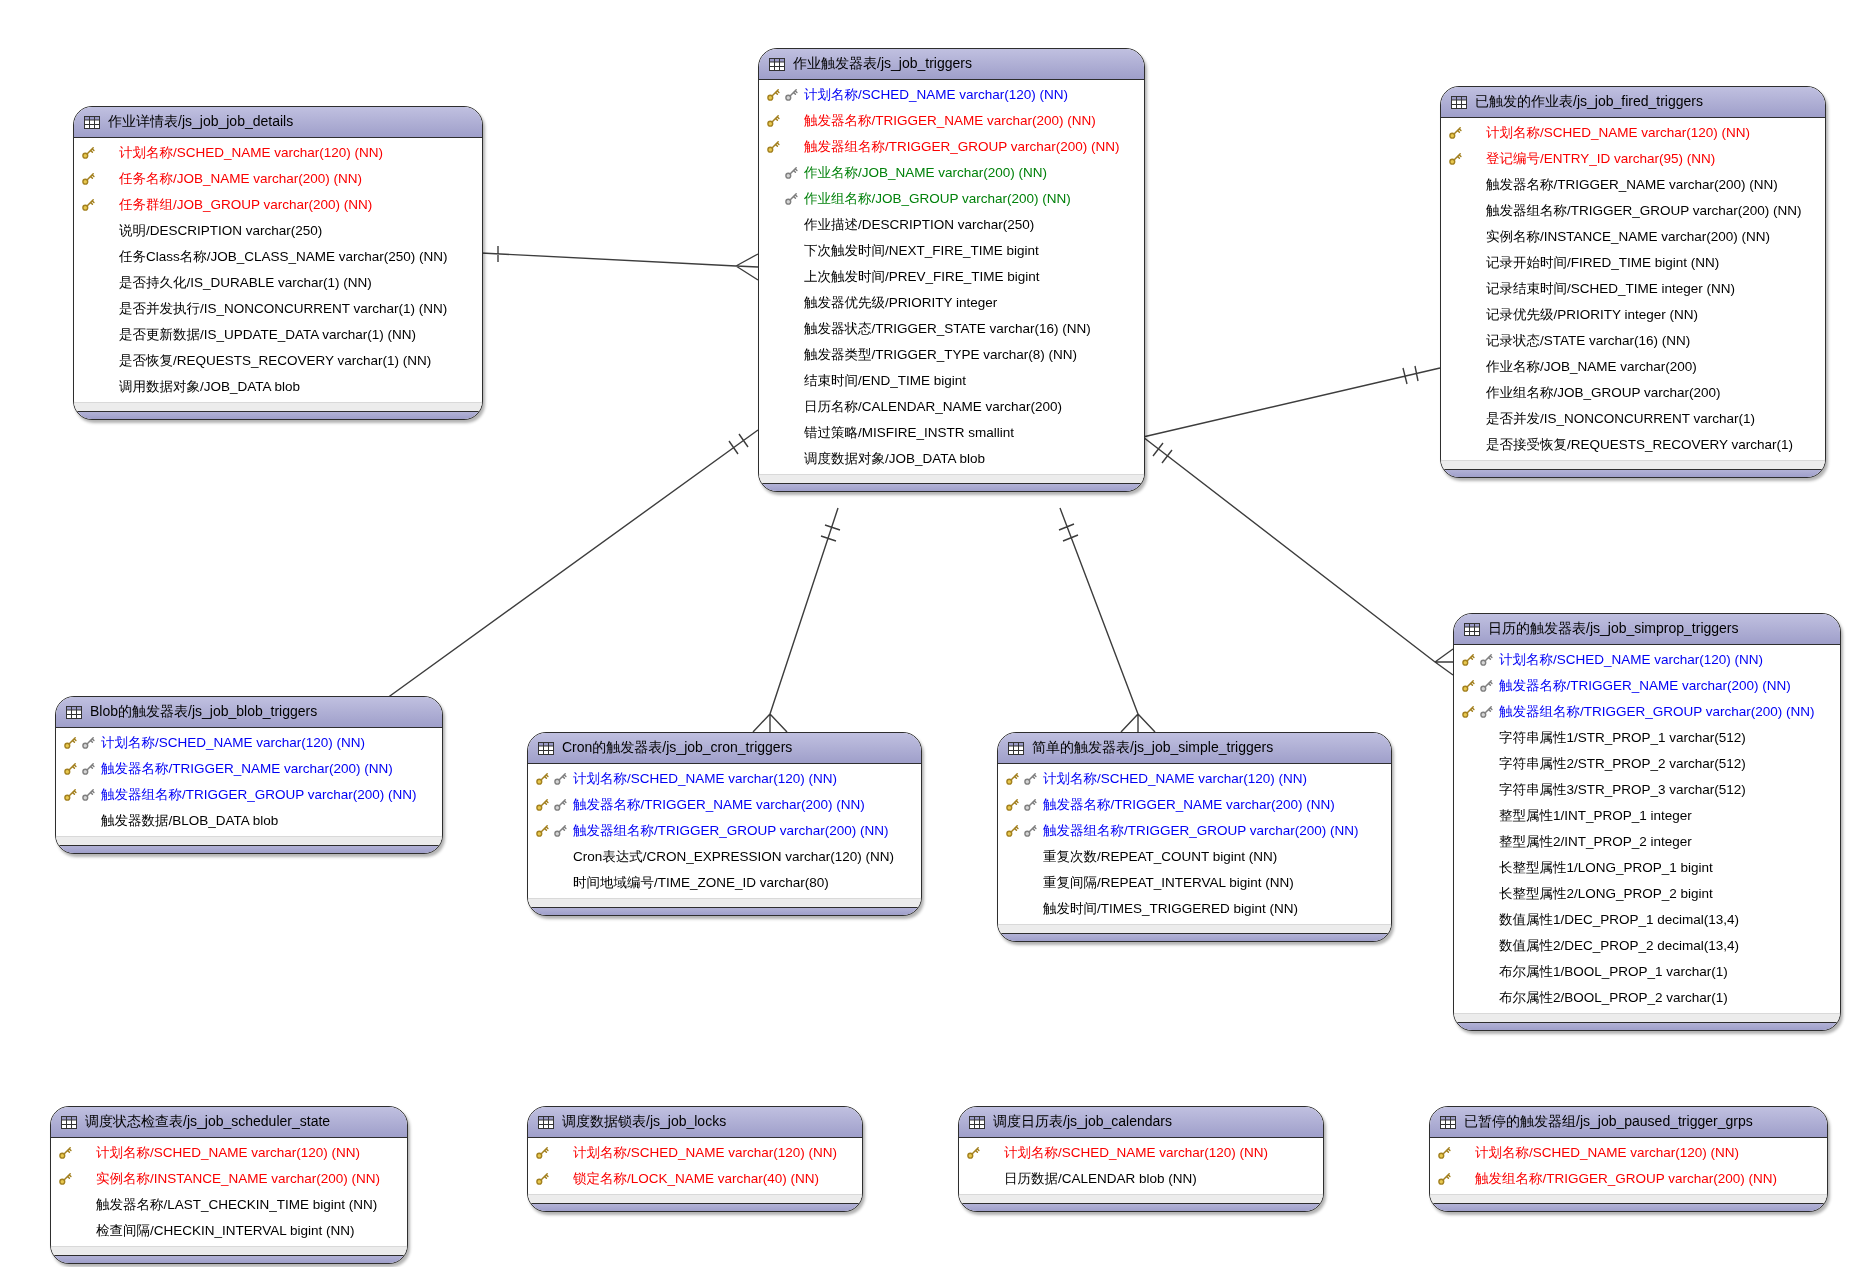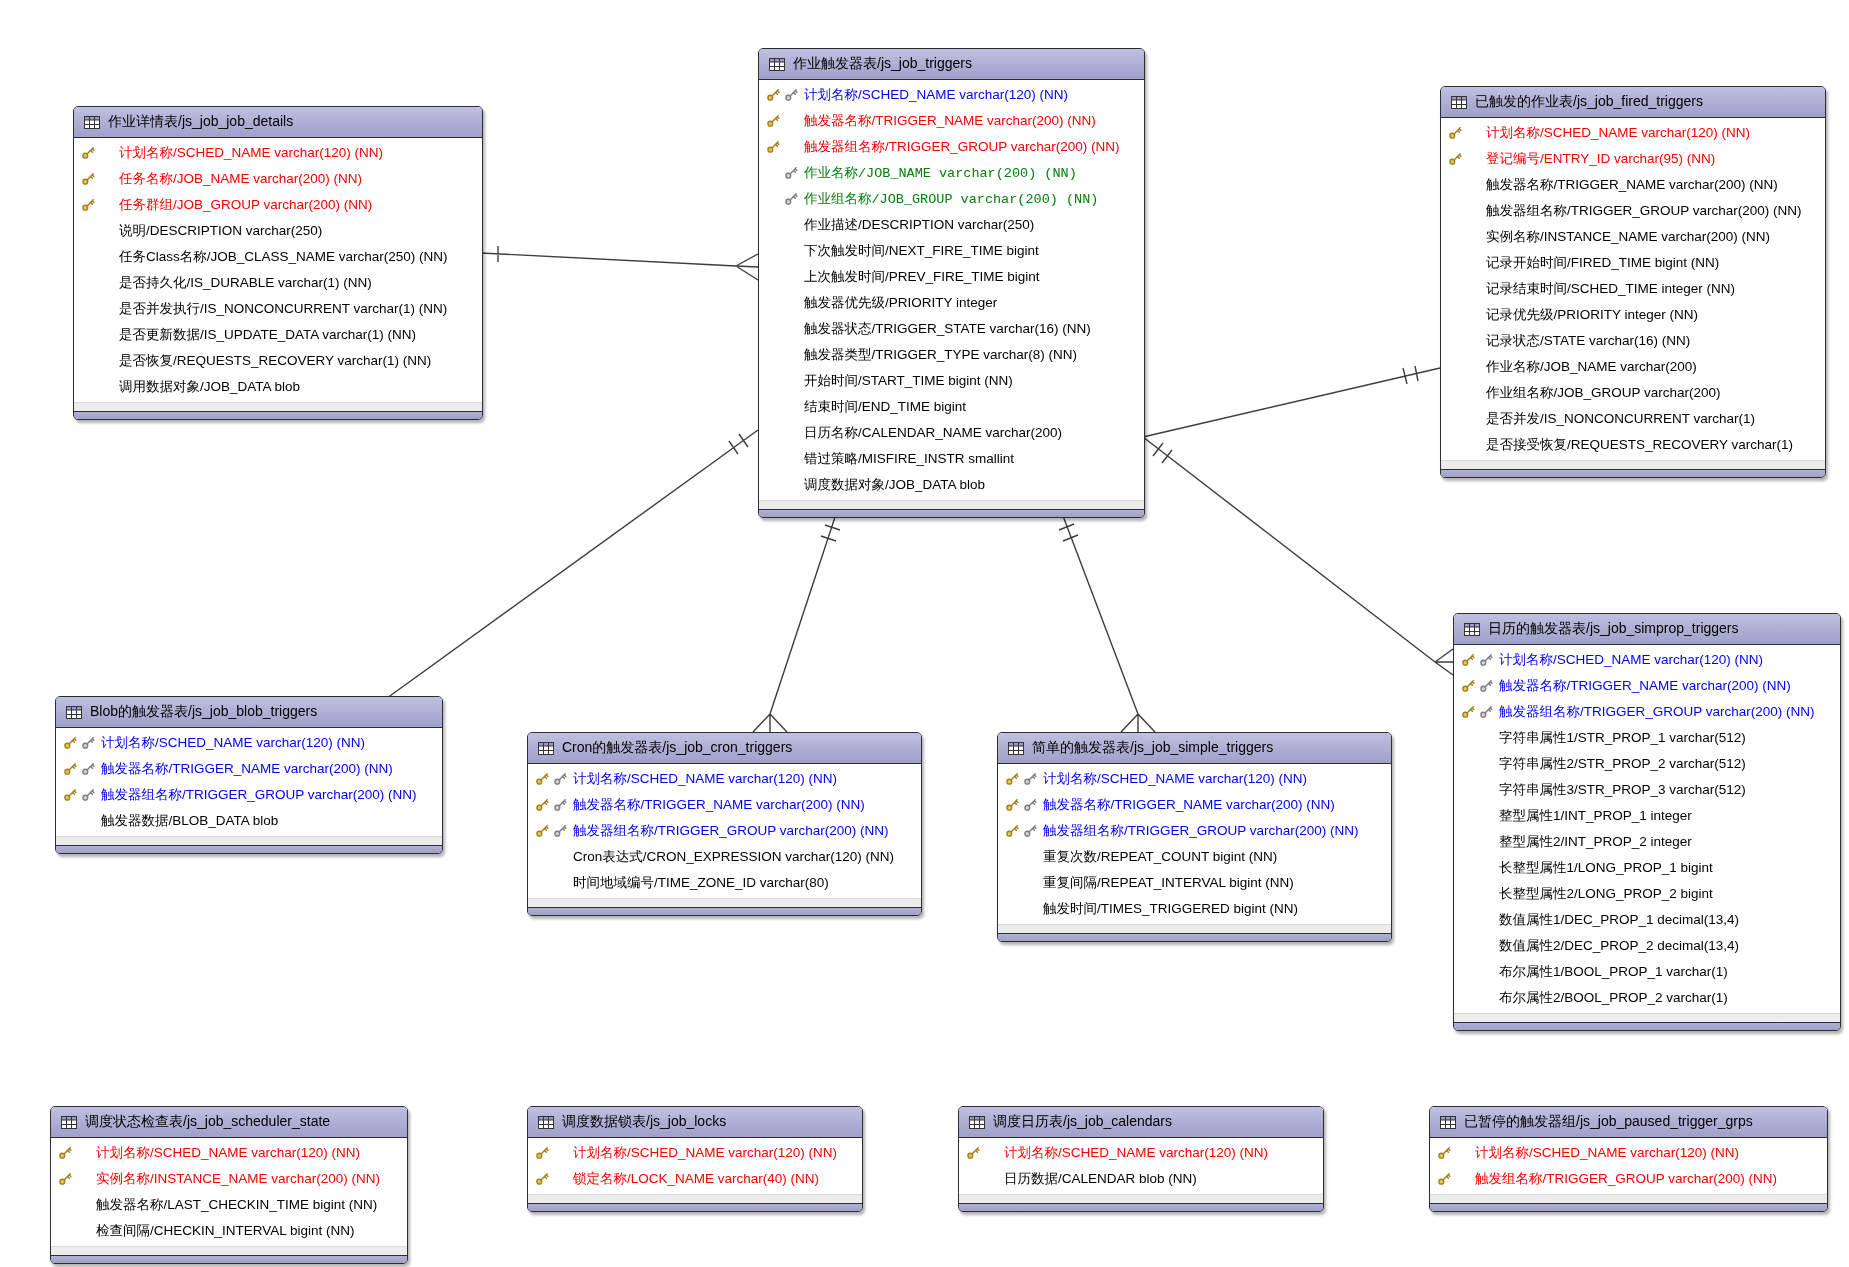--- a/index.html
+++ b/index.html
@@ -4,38 +4,38 @@
 <style>
   html,body{margin:0;padding:0;background:#fff;}
   #canvas{
     position:relative;width:1849px;height:1267px;background:#fff;overflow:hidden;
     font-family:"Liberation Sans","DejaVu Sans",sans-serif;
   }
   svg.connectors{position:absolute;left:0;top:0;z-index:1;}
   svg.connectors path{stroke:var(--line,#3d3d3d);stroke-width:1.4;fill:none;}
   .table{
     position:absolute;z-index:2;background:#fff;
-    border:1.5px solid #2e2e2e;border-radius:5px;overflow:hidden;
+    border:1.5px solid #2e2e2e;border-radius:19px;overflow:hidden;
     box-shadow:2px 3px 3px rgba(0,0,0,0.30);
     display:flex;flex-direction:column;
   }
   .thead{
     height:30px;flex:0 0 30px;display:flex;align-items:center;gap:8px;padding:0 10px;
     background:linear-gradient(#c0c0e0,var(--header,#9f9fca));
     border-bottom:1.5px solid #2e2e2e;
   }
   .ticon{display:inline-flex;align-items:center;}
   .ttitle{font-size:14px;color:#000;white-space:nowrap;}
   .tbody{padding:2px 0;}
   .frow{height:26px;display:flex;align-items:center;padding-left:7px;}
   .kslot{width:18px;flex:0 0 18px;display:inline-flex;align-items:center;justify-content:flex-start;}
   .flabel{font-size:13.5px;white-space:nowrap;margin-left:2px;}
   .c-red{color:var(--field_red,#fa0000);}
   .c-blue{color:var(--field_blue,#0000ff);}
-  .c-green{color:var(--field_green,#008000);font-family:Liberation Mono, monospace;}
+  .c-green{color:var(--field_green,#008000);}
   .c-black{color:var(--field_black,#000);}
   .tfoot{height:8px;flex:0 0 8px;background:#ececec;border-top:1px solid #d9d9d9;}
   .tbot{height:7px;flex:0 0 7px;background:linear-gradient(#b2b2d6,var(--header,#9f9fca));border-top:1.2px solid #2e2e2e;}
 </style>
 </head>
 <body>
 
 <div id="canvas">
 
   <svg class="connectors" width="1849" height="1267">
@@ -222,25 +222,20 @@
           <span class="flabel c-black">触发器状态/TRIGGER_STATE varchar(16) (NN)</span>
         </div>
         <div class="frow">
           <span class="kslot"></span>
           <span class="kslot"></span>
           <span class="flabel c-black">触发器类型/TRIGGER_TYPE varchar(8) (NN)</span>
         </div>
         <div class="frow">
           <span class="kslot"></span>
           <span class="kslot"></span>
-          <span class="flabel c-black">开始时间/START_TIME bigint (NN)</span>
-        </div>
-        <div class="frow">
-          <span class="kslot"></span>
-          <span class="kslot"></span>
           <span class="flabel c-black">结束时间/END_TIME bigint</span>
         </div>
         <div class="frow">
           <span class="kslot"></span>
           <span class="kslot"></span>
           <span class="flabel c-black">日历名称/CALENDAR_NAME varchar(200)</span>
         </div>
         <div class="frow">
           <span class="kslot"></span>
           <span class="kslot"></span>

